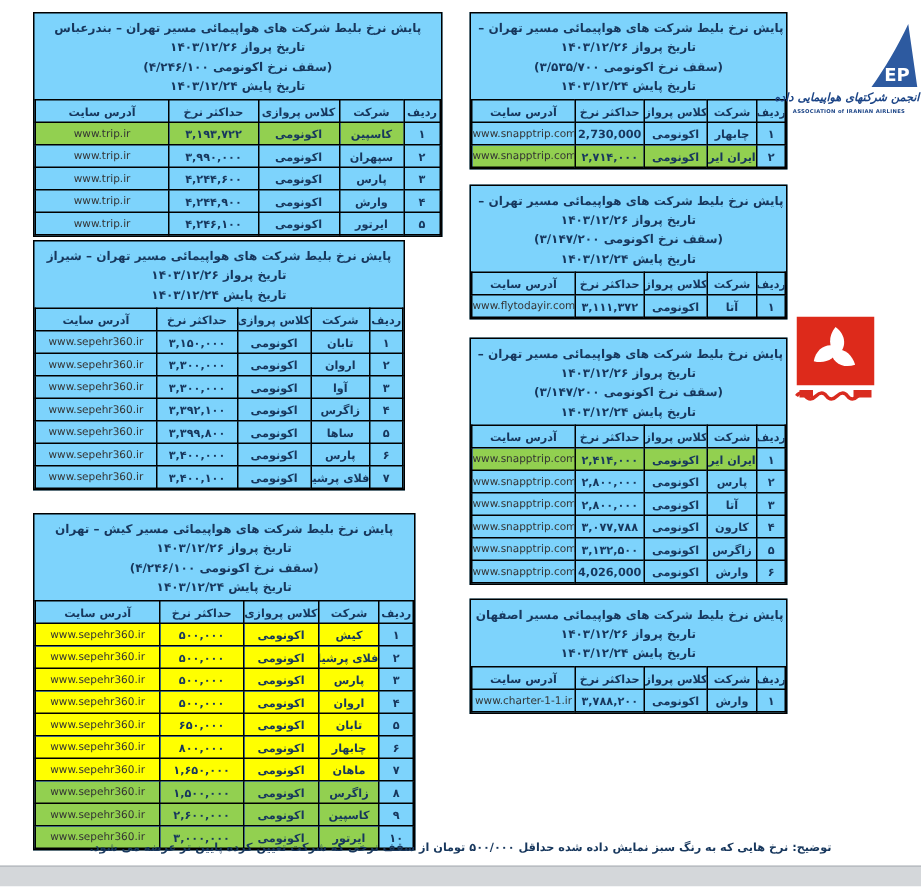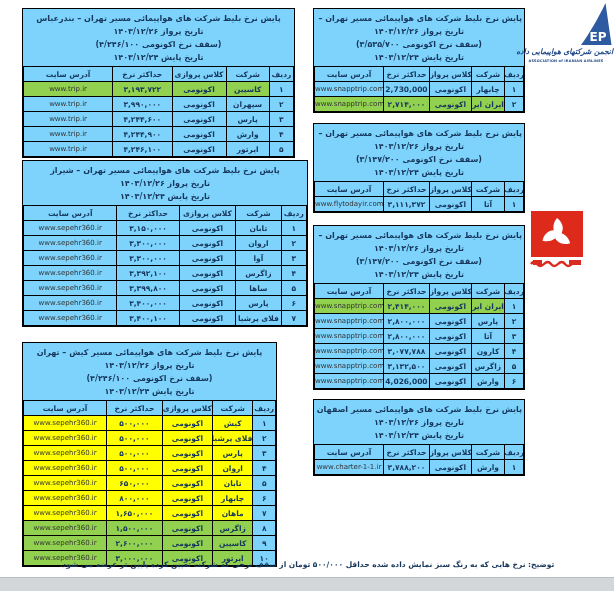--- a/index.html
+++ b/index.html
@@ -15,32 +15,32 @@
   th,td{
     border:1px solid #000;height:14px;text-align:center;vertical-align:middle;
     font-size:7.5px;font-weight:bold;color:#17375d;padding:0;overflow:hidden;white-space:nowrap;
   }
   td.c-site{font-weight:normal;font-size:7px;color:#333;direction:ltr;}
   tr.hl-green td:not(.c-no){background:#92d050;}
   tr.hl-yellow td:not(.c-no){background:#ffff00;}
 
   
   #t-bandarabbas{left:22px;top:8px;width:273px;}
-  #t-shiraz{left:22px;top:160px;width:286px;}
+  #t-shiraz{left:22px;top:160px;width:248px;}
   #t-kish{left:22px;top:342px;width:255px;}
   #t-mashhad{left:313px;top:8px;width:212px;}
   #t-tabriz{left:313px;top:123px;width:212px;}
   #t-ahvaz{left:313px;top:225px;width:212px;}
   #t-esfahan{left:313px;top:399px;width:212px;}
 
   .note{position:absolute;left:0;right:0;top:560px;text-align:center;font-size:7.5px;font-weight:bold;color:#17375d;direction:rtl;}
   .bbar{position:absolute;left:0;right:0;bottom:0;height:13px;background:#d4d7da;border-top:1px solid #b9bdc2;}
 
   
-  .eplogo{position:absolute;left:519px;top:3px;width:94px;height:63px;}
+  .eplogo{position:absolute;left:519px;top:16px;width:94px;height:63px;}
   .eplogo .fin{position:absolute;right:1px;top:0;}
   .ep-fa{position:absolute;bottom:10px;left:0;width:100%;text-align:center;font-size:7.5px;font-style:italic;font-weight:bold;color:#1c4587;direction:rtl;white-space:nowrap;}
   .ep-en{position:absolute;bottom:3px;left:0;width:100%;text-align:center;font-size:3.5px;font-weight:bold;color:#1c4587;letter-spacing:.2px;white-space:nowrap;}
 
   
   .redlogo{position:absolute;left:531px;top:211px;width:54px;height:58px;}
   .redlogo .cap{position:absolute;left:-2px;top:47px;filter:blur(.4px);}
 </style>
 </head>
 <body>

